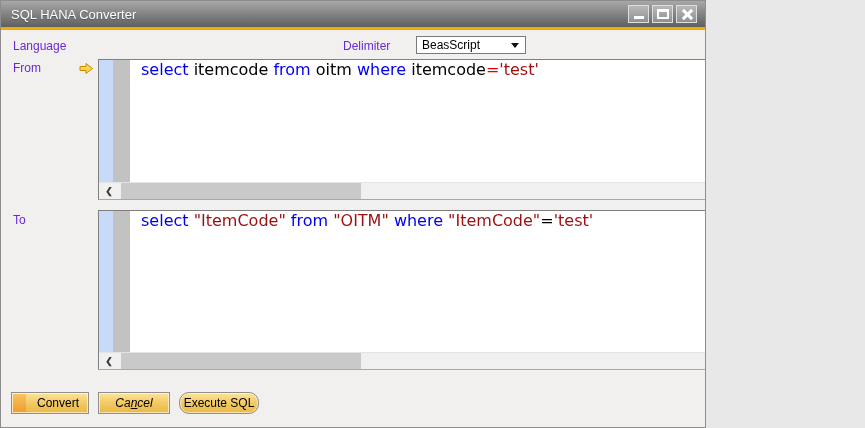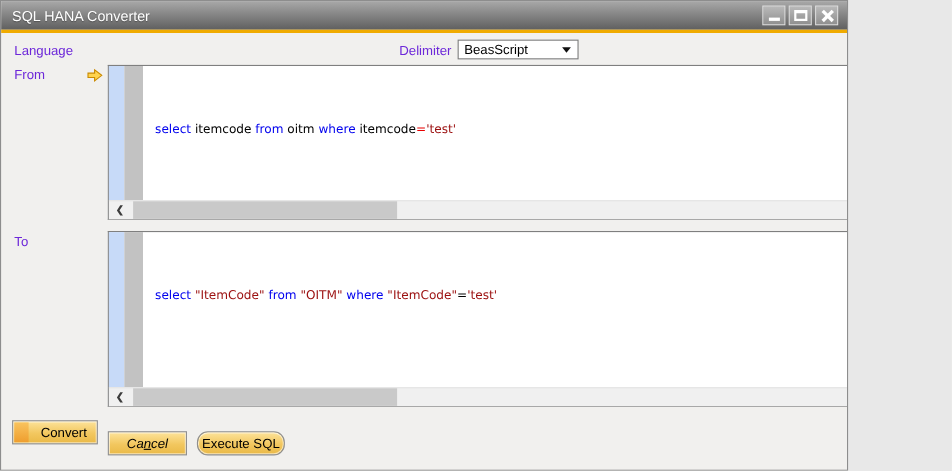--- a/index.html
+++ b/index.html
@@ -1,19 +1,19 @@
 <!DOCTYPE html>
 <html><head>
 <meta charset="utf-8">
 <style>
   * { margin:0; padding:0; box-sizing:border-box; }
   html,body { width:865px; height:428px; background:#e8e8e8; }
   body { font-family:"Liberation Sans", sans-serif; }
 
-  .window { position:relative; width:771px; height:428px; background:#f1f0ee;
+  .window { position:relative; width:706px; height:428px; background:#f1f0ee;
             border:1px solid #8d8d8d; overflow:hidden; }
 
   
   .titlebar { position:absolute; left:0; top:0; right:0; height:26px;
               background:linear-gradient(#a8a8a8, #878787 45%, #5f5f5f);
               display:flex; align-items:center; }
   .title { color:#ffffff; font-size:13px; padding-left:10px;
            text-shadow:0 1px 1px rgba(0,0,0,.3); white-space:nowrap; }
   .controls { position:absolute; right:8px; top:4px; display:flex; gap:3px; }
   .ctrl { width:21px; height:18px; position:relative; cursor:default;
@@ -36,22 +36,22 @@
   .combo-arrow { position:absolute; right:6px; top:6px; width:0; height:0;
                  border-left:4px solid transparent; border-right:4px solid transparent;
                  border-top:5px solid #101010; }
 
   
   .editor { position:absolute; background:#ffffff; border:1px solid #7f7f7f;
             border-right-color:#a8a8a8; border-bottom-color:#a8a8a8; }
   .gutter-blue { position:absolute; left:0; top:0; bottom:17px; width:14px; background:#c7daf8; }
   .gutter-gray { position:absolute; left:14px; top:0; bottom:17px; width:17px; background:#c2c2c2; }
   .code { position:absolute; left:42px; top:2px; right:2px;
-          font-family:"DejaVu Sans", sans-serif; font-size:11px;
-          white-space:pre; cursor:text; line-height:15px;margin-top:48px; }
+          font-family:"DejaVu Sans", sans-serif; font-size:16px;
+          white-space:pre; cursor:text; line-height:15px; }
 
   .hscroll { position:absolute; left:0; right:0; bottom:0; height:17px; background:#f0f0f0;
              border-top:1px solid #e3e3e3; }
   .hs-arrow { position:absolute; top:0; width:18px; height:16px; font-size:9px; font-weight:bold;
               color:#3c3c3c; display:flex; align-items:center; justify-content:center; cursor:pointer; }
   .hs-left  { left:1px; }
   .hs-right { right:2px; }
   .hs-thumb { position:absolute; left:22px; top:0; height:16px; width:240px;
               background:#c9c9c9; cursor:pointer; }
 
@@ -72,30 +72,30 @@
   .ex-tl { position:absolute; left:0; top:0; width:8px; height:8px;
            border-top:2px solid #6f6f6f; border-left:2px solid #6f6f6f; }
   .ex-tr { position:absolute; right:0; top:0; width:8px; height:8px; background:#ef8a1d; }
   .ex-bl { position:absolute; left:0; bottom:0; width:8px; height:8px; background:#4f4f4f; }
   .ex-br { position:absolute; right:0; bottom:0; width:8px; height:8px;
            border-bottom:2px solid #6f6f6f; border-right:2px solid #6f6f6f; }
 
   
   #lbl-language  { left:12px;  top:38px; }
   #combo-language{ left:100px; top:35px; width:211px; }
-  #lbl-delimiter { left:342px; top:38px;margin-left:20px; }
+  #lbl-delimiter { left:342px; top:38px; }
   #combo-delimiter{ left:415px; top:35px; width:110px; }
 
   #lbl-from { left:12px; top:60px; }
   .link-arrow { position:absolute; left:78px; top:61px; }
   #editor-from { left:97px; top:58px;  width:742px; height:141px; }
   #lbl-to   { left:12px; top:212px; }
   #editor-to   { left:97px; top:209px; width:742px; height:160px; }
 
-  #btn-convert { left:10px;  top:381px; width:78px;padding-left:16px; }
+  #btn-convert { left:10px;  top:391px; width:78px;padding-left:16px; }
   #btn-cancel  { left:97px;  top:391px; width:72px;font-style:italic; }
   #btn-execute { left:178px; top:391px; width:80px;border-radius:10px; }
 </style>
 </head>
 <body>
 
 <div class="window">
 
   <div class="titlebar">
     <span class="title">SQL HANA Converter</span>

